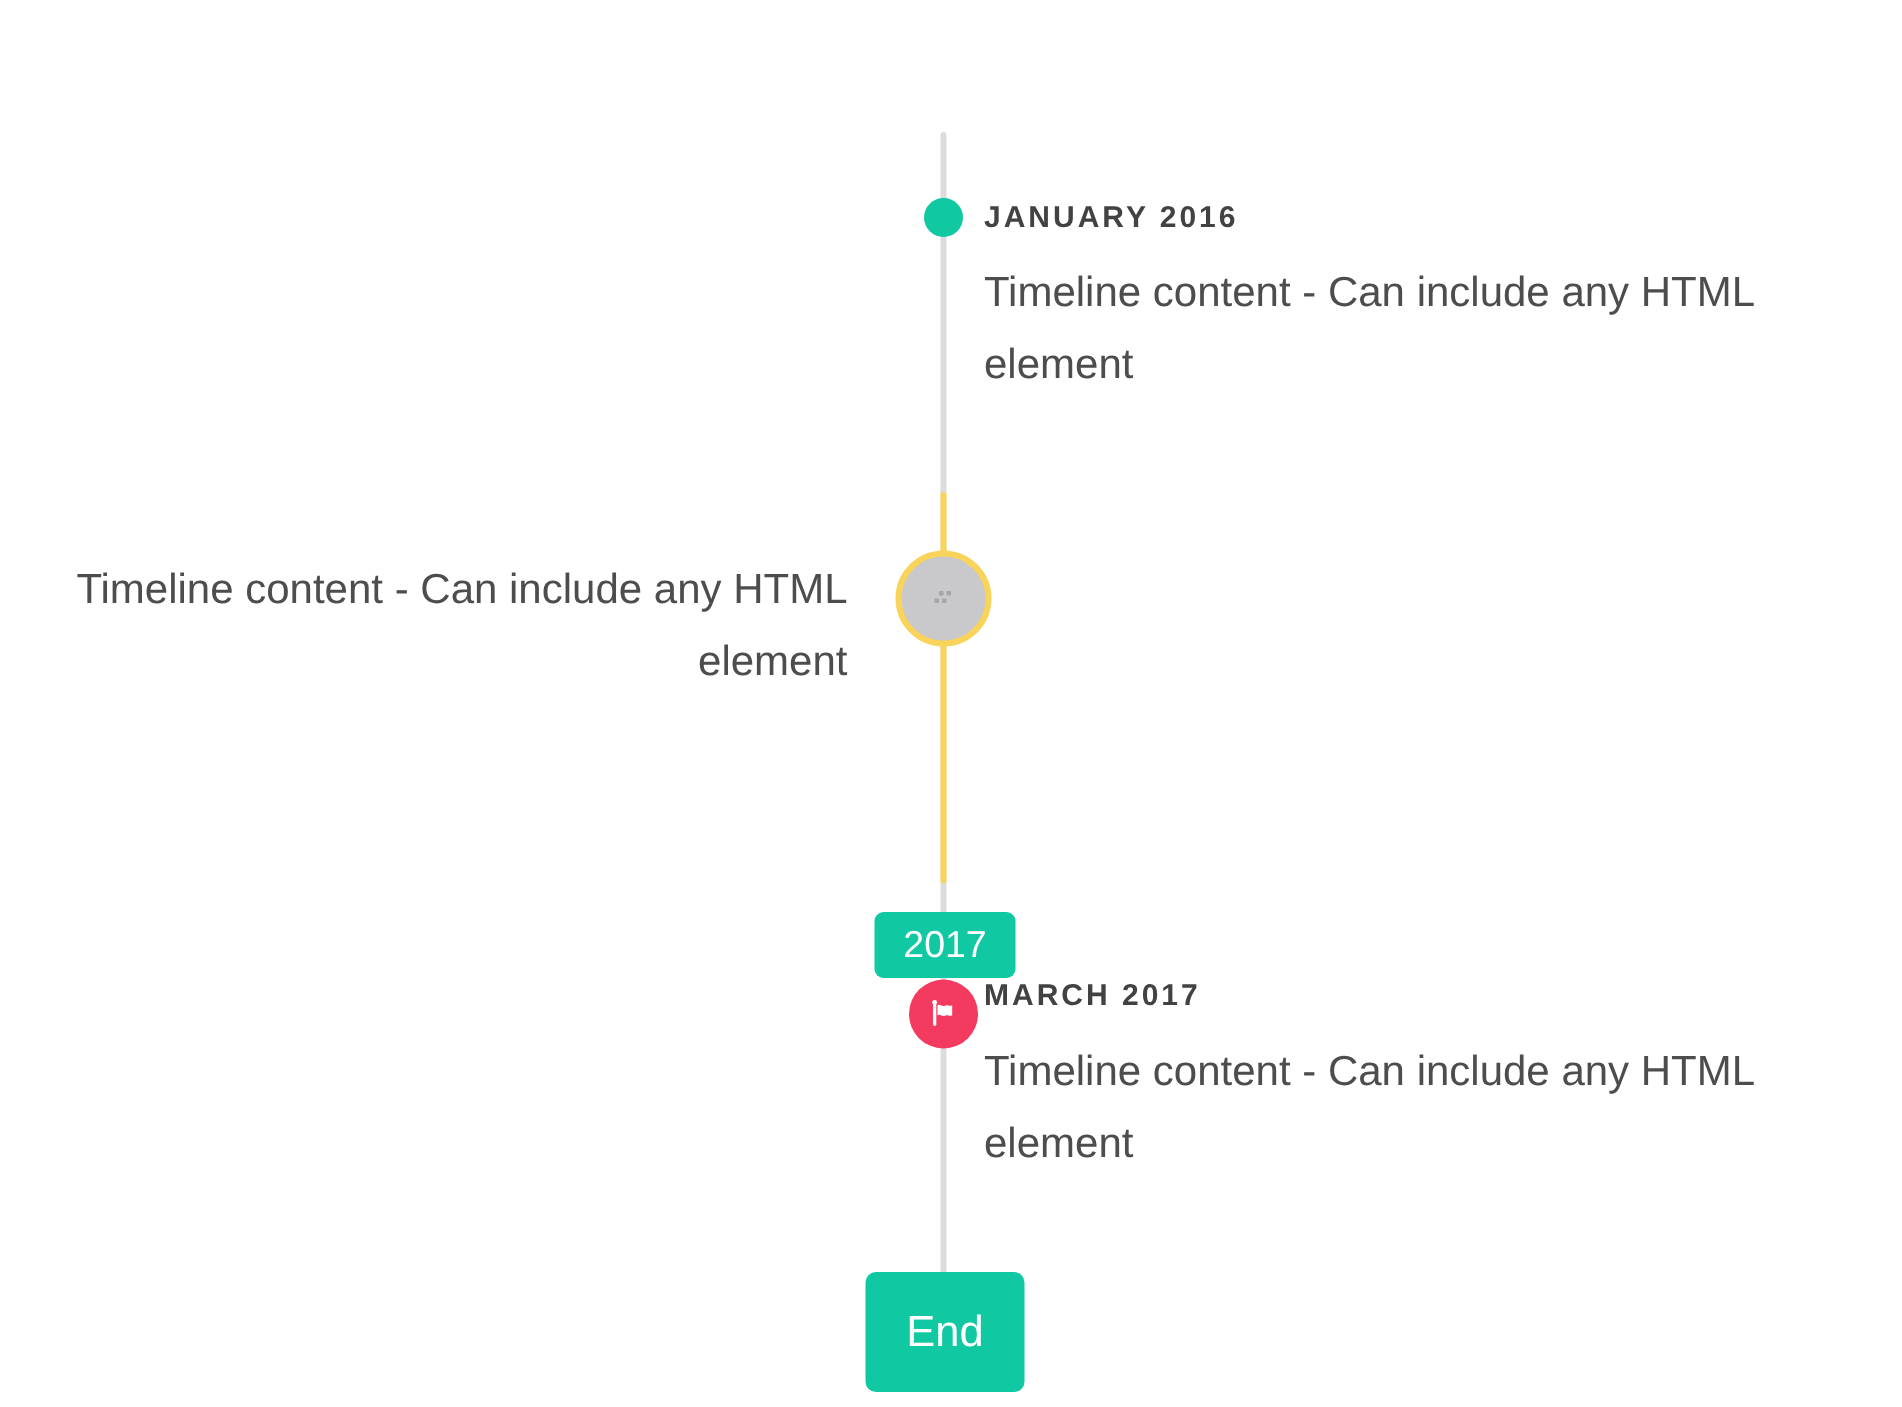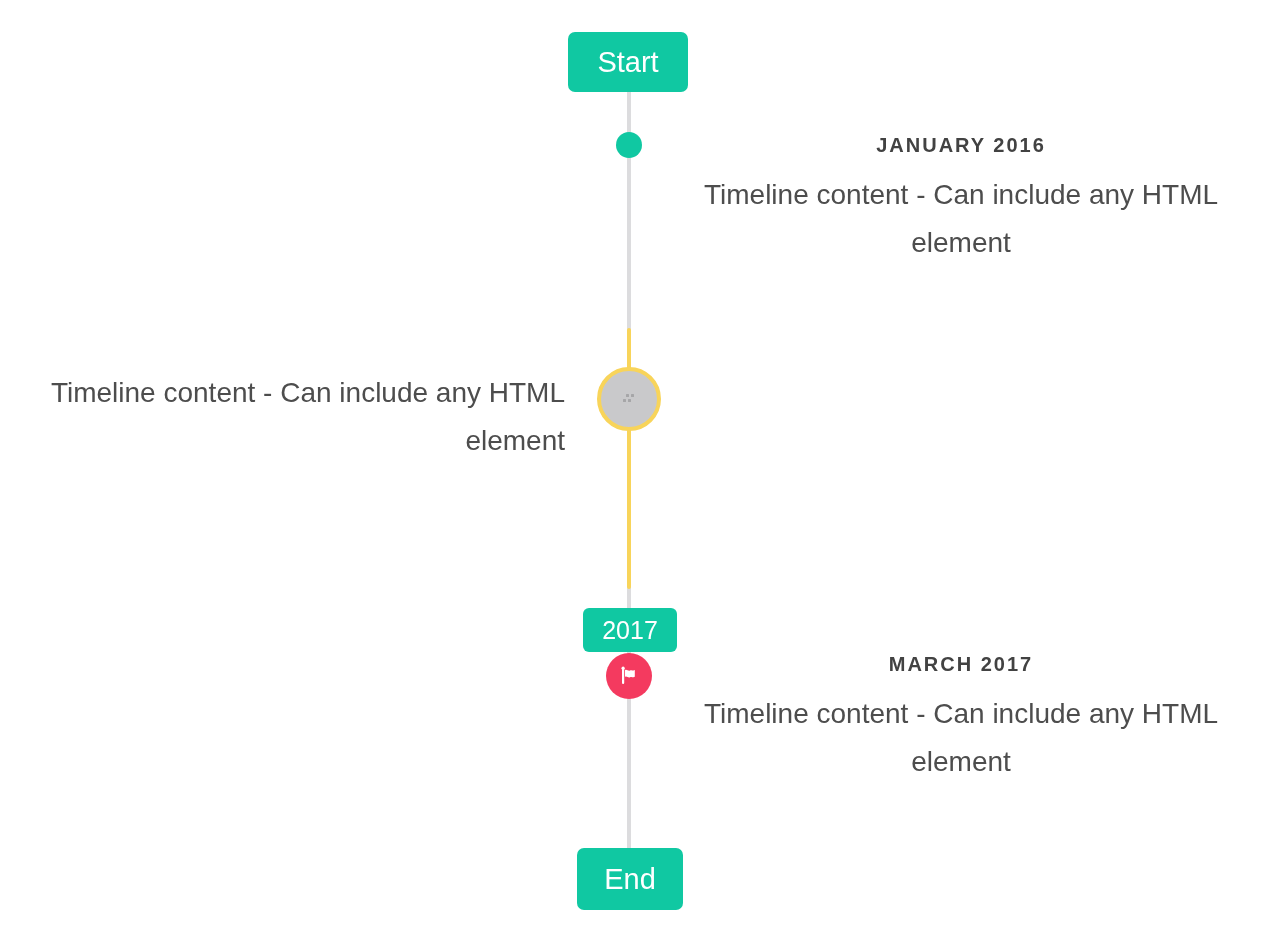--- a/index.html
+++ b/index.html
@@ -26,21 +26,21 @@
     display:flex;align-items:center;justify-content:center;
     background:var(--accent-teal,#10c8a2);
     color:#ffffff;
     border-radius:7px;
     box-sizing:border-box;
     cursor:pointer;
     user-select:none;
   }
   .badge.start{left:568px;top:32px;width:120px;height:60px;font-size:29px;}
   .badge.year {left:583px;top:567px;width:94px;height:44px;font-size:25px;border-radius:6px;margin-top:41px;}
-  .badge.end  {left:577px;top:848px;width:106px;height:62px;font-size:29px;}
+  .badge.end  {left:577px;top:848px;width:106px;height:80px;font-size:29px;}
   .marker{
     position:absolute;
     border-radius:50%;
     box-sizing:border-box;
     display:flex;align-items:center;justify-content:center;
     cursor:pointer;
   }
   .marker.dot{
     left:616px;top:132px;width:26px;height:26px;
     background:var(--accent-teal,#10c8a2);
@@ -51,21 +51,21 @@
     border:4px solid var(--highlight-yellow,#f8d45a);
   }
   .marker.flagcircle{
     left:606px;top:653px;width:46px;height:46px;
     background:var(--flag-red,#f43a5f);
   }
   .item{
     position:absolute;
     width:520px;
   }
-  .item.right{left:701px;text-align:center;}
+  .item.right{left:656px;text-align:left;}
   .item.left{right:703px;text-align:right;}
   .item.jan{top:133px;}
   .item.feb{top:369px;}
   .item.mar{top:652px;}
   .item-title{
     font-size:20px;
     font-weight:bold;
     letter-spacing:2px;
     line-height:24px;
     color:var(--title-text,#424242);
@@ -80,21 +80,20 @@
   .icon-svg{display:block;}
 </style>
 </head>
 <body>
 
 <div class="stage">
 
   <div class="tl-line base"></div>
   <div class="tl-line highlight"></div>
 
-  <div class="badge start">Start</div>
 
   <div class="marker dot"></div>
   <div class="item right jan">
     <div class="item-title">JANUARY 2016</div>
     <div class="item-content">Timeline content - Can include any HTML element</div>
   </div>
 
   <div class="marker imgcircle">
     <span>
       <svg class="icon-svg" width="14" height="12" viewBox="0 0 14 12" xmlns="http://www.w3.org/2000/svg" fill="#a6a6a8">

